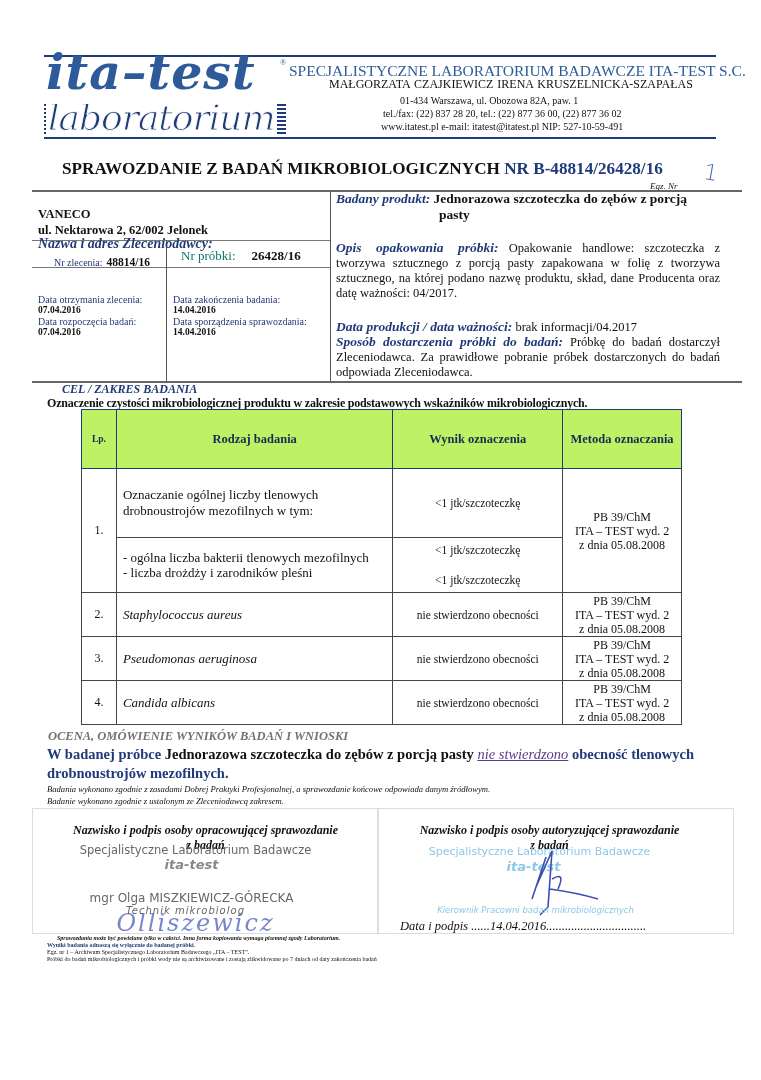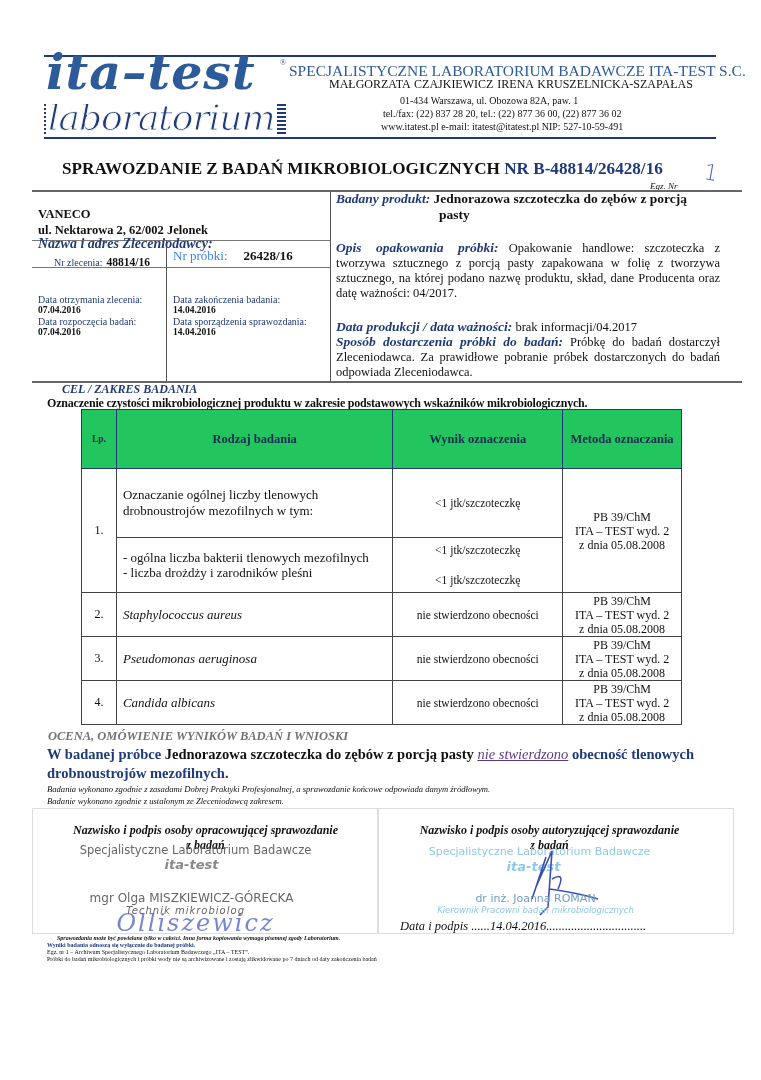--- a/index.html
+++ b/index.html
@@ -24,21 +24,21 @@
   .info-rule-top { position: absolute; left: 32px; top: 190px; width: 710px; height: 2px; background: #666; }
   .info-rule-bot { position: absolute; left: 32px; top: 381px; width: 710px; height: 2px; background: #666; }
   .vline { position: absolute; width: 1px; background: #555; }
   .hline { position: absolute; height: 1px; background: #777; }
   .lbl-ital { font-style: italic; font-weight: bold; color: #1f3a78; }
   .small-navy { font-size: 10px; color: #1f3a78; }
   .bold { font-weight: bold; }
   .para { position: absolute; font-size: 12.5px; line-height: 15px; text-align: justify; }
   
   table.res { position: absolute; left: 81px; top: 409px; width: 601px; border-collapse: collapse; font-size: 12px; }
-  table.res th { background: #22c55e; color: #1a2a55; font-weight: bold; font-size: 12.5px; height: 56px; border: 1px solid #1f3a78; font-family: "Liberation Serif", serif; }
+  table.res th { background: #bef264; color: #1a2a55; font-weight: bold; font-size: 12.5px; height: 56px; border: 1px solid #1f3a78; font-family: "Liberation Serif", serif; }
   table.res td { border: 1px solid #444; text-align: center; vertical-align: middle; padding: 0 4px; }
   table.res td.name { text-align: left; font-size: 13px; padding-left: 6px; }
   table.res td.res-cell { font-size: 11.5px; }
   table.res td.meth { font-size: 12px; line-height: 14px; }
   .it { font-style: italic; }
   
   .concl-head { position: absolute; left: 48px; top: 729px; font-style: italic; font-weight: bold; font-size: 12.5px; color: #737373; }
   .concl-text { position: absolute; left: 47px; top: 745px; width: 680px; font-weight: bold; font-size: 14.5px; line-height: 19px; color: #1f3a78; }
   .concl-text .prod { color: #111; }
   .concl-text .neg { font-style: italic; color: #5a3a8a; text-decoration: underline; font-weight: normal; }
@@ -82,21 +82,21 @@
 
 <div class="abs lbl-ital" style="left:38px; top:192px; font-size:14px;margin-top:44px;">Nazwa i adres Zleceniodawcy:</div>
 <div class="abs bold" style="left:38px; top:207px; font-size:12.5px;">VANECO</div>
 <div class="abs bold" style="left:38px; top:223px; font-size:12.5px;">ul. Nektarowa 2, 62/002 Jelonek</div>
 
 <div class="abs" style="left:38px; top:252px; white-space:nowrap;margin-left:16px;">
   <span class="small-navy">Nr zlecenia:</span>
   <span class="bold" style="font-size:11.5px;">48814/16</span>
 </div>
 <div class="abs" style="left:173px; top:246px; white-space:nowrap;">
-  <span style="font-size:13px; color:#3b82f6;">Nr próbki:</span>
+  <span style="font-size:13px; color:#0f766e;margin-left:8px;">Nr próbki:</span>
   <span class="bold" style="font-size:13px;margin-left:12px;">26428/16</span>
 </div>
 
 <div class="abs" style="left:38px; top:294px; line-height:11px; white-space:nowrap;">
   <div class="small-navy">Data otrzymania zlecenia:</div>
   <div class="bold" style="font-size:9.5px;">07.04.2016</div>
   <div class="small-navy">Data rozpoczęcia badań:</div>
   <div class="bold" style="font-size:9.5px;">07.04.2016</div>
 </div>
 <div class="abs" style="left:173px; top:294px; line-height:11px; white-space:nowrap;">
@@ -225,21 +225,20 @@
 <div class="sig-box" style="left:377px; width:355px;">
   <div class="sig-head" style="top:14px; left:-6px;">
     <div>Nazwisko i podpis osoby autoryzującej sprawozdanie</div>
     <div>z badań</div>
   </div>
   <div class="stamp-r" style="top:36px; left:-16px;">Specjalistyczne Laboratorium Badawcze</div>
   <div class="stamp-r" style="top:50px; left:-22px; font-style:italic; font-weight:bold; font-size:13px;">ita-test</div>
   <svg style="position:absolute; left:140px; top:40px;" width="90" height="70" viewBox="0 0 90 70">
     <path d="M28 8 L14 50 M18 38 L34 2 L30 58 L22 66 M32 40 Q60 44 80 50 M34 30 Q48 22 40 40" stroke="#3b4fb0" stroke-width="1.6" fill="none"></path>
   </svg>
-  <div class="stamp-r" style="top:83px; left:-20px; color:#6f9fc0; font-size:11px;">dr inż. Joanna ROMAN</div>
   <div class="stamp-r" style="top:96px; left:-20px; font-style:italic; font-size:8.5px;">Kierownik Pracowni badań mikrobiologicznych</div>
   <div class="abs" style="left:22px; top:110px; font-style:italic; font-size:12.5px; white-space:nowrap;">Data i podpis ......14.04.2016................................</div>
 </div>
 
 <div class="footer-line" style="top:935px; left:57px; font-style:italic; font-weight:bold;">Sprawozdania może być powielane tylko w całości. Inna forma kopiowania wymaga pisemnej zgody Laboratorium.</div>
 <div class="footer-line" style="top:942px; color:#1f3a78; font-weight:bold;">Wyniki badania odnoszą się wyłącznie do badanej próbki.</div>
 <div class="footer-line" style="top:949px;">Egz. nr 1 – Archiwum Specjalistycznego Laboratorium Badawczego „ITA – TEST”.</div>
 <div class="footer-line" style="top:956px;">Próbki do badań mikrobiologicznych i próbki wody nie są archiwizowane i zostają zlikwidowane po 7 dniach od daty zakończenia badań</div>
 
 </body></html>

